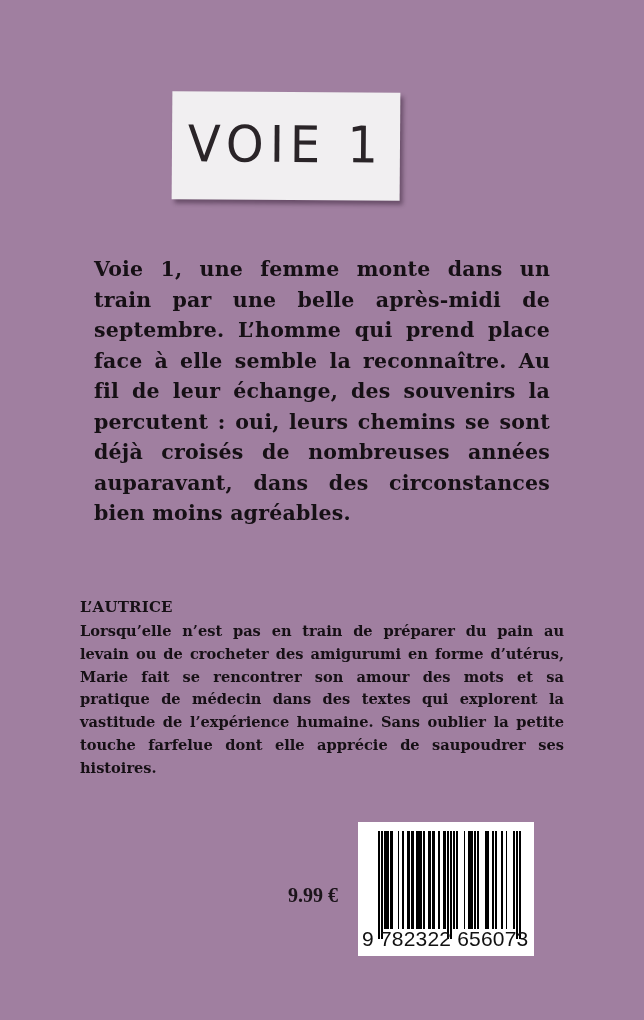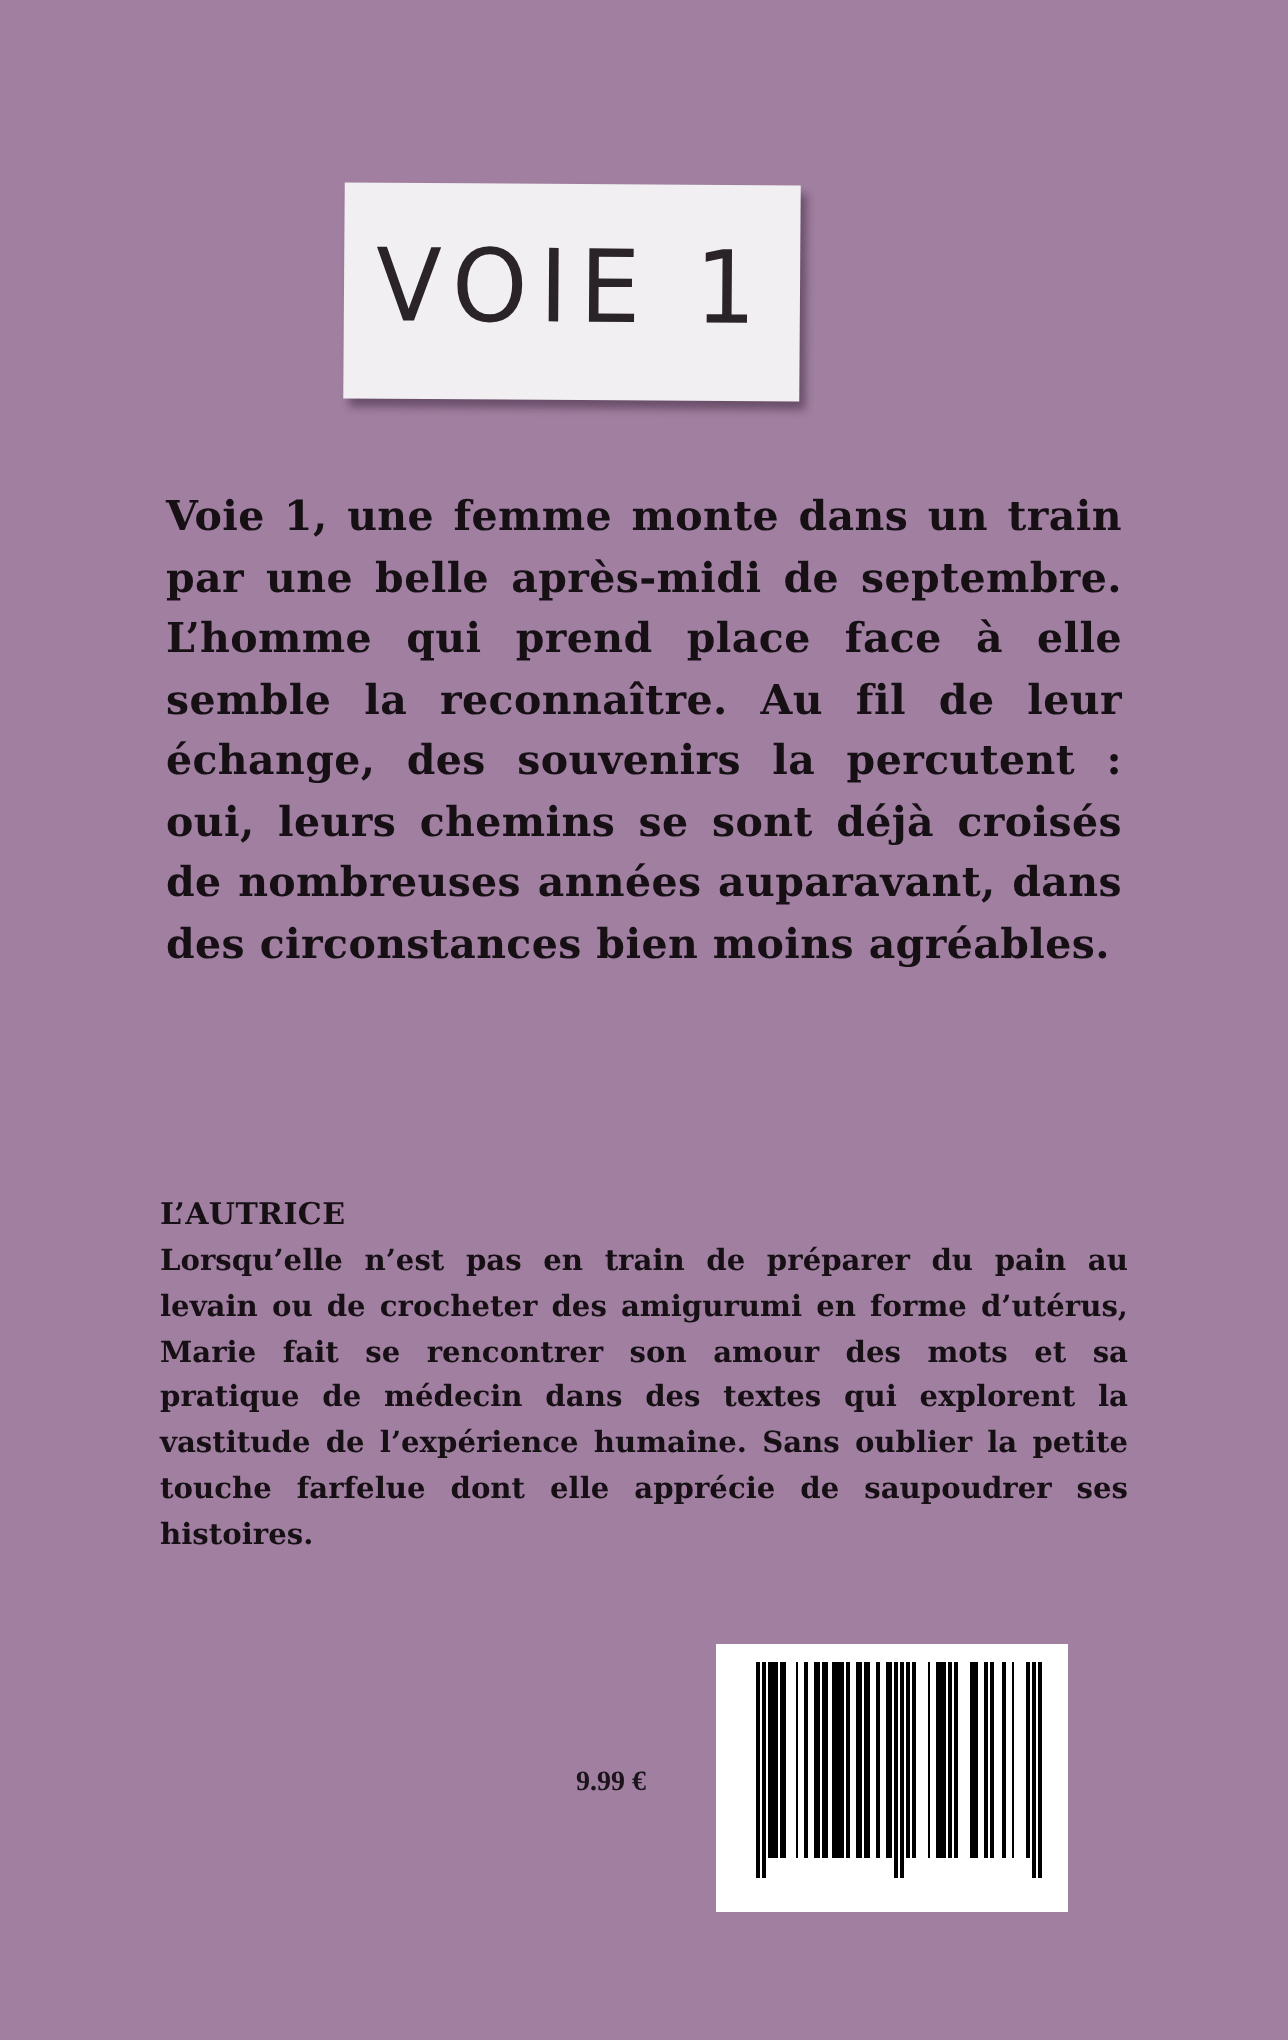--- a/index.html
+++ b/index.html
@@ -34,21 +34,21 @@
       position: absolute;
       left: 80px; top: 240px;
       width: 484px;
       font-family: "DejaVu Serif", serif;
       font-size: 20.5px;
       line-height: 30.5px;
       text-align: justify;
       font-weight: bold;
       letter-spacing: 0.2px;
     }
-    .summary p { margin: 3px; }
+    .summary p { margin: 14px; }
     .author-heading {
       position: absolute;
       left: 80px; top: 598px;
       font-size: 15px;
       font-weight: bold;
       letter-spacing: 0.2px;
     }
     .author-bio {
       position: absolute;
       left: 80px; top: 620px;
@@ -56,21 +56,21 @@
       font-size: 14.6px;
       line-height: 22.8px;
       text-align: justify;
       font-weight: bold;
     }
     .price {
       position: absolute;
       left: 288px; top: 884px;
       font-family: "Liberation Serif", serif;
       font-weight: bold;
-      font-size: 14px;
+      font-size: 20px;
       color: #1b141a;
     }
     .barcode-box {
       position: absolute;
       left: 358px; top: 822px;
       width: 176px; height: 134px;
       background: #ffffff;
     }
     .barcode-bars {
       position: absolute;
@@ -199,13 +199,14 @@
       <span style="width: 1.5px; background: transparent;"></span>
       <span style="width: 1.5px; background: transparent;"></span>
       <span style="width: 1.5px; background: transparent;"></span>
       <span style="width: 1.5px; background: transparent;"></span>
       <span style="width: 1.5px; background: rgb(0, 0, 0);"></span>
       <span style="width: 1.5px; background: transparent;"></span>
       <span class="guard" style="width: 1.5px; background: rgb(0, 0, 0);"></span>
       <span class="guard" style="width: 1.5px; background: transparent;"></span>
       <span class="guard" style="width: 1.5px; background: rgb(0, 0, 0);"></span>
     </div>
+  <div class="barcode-digits">9 782322 656073</div>
 </div>
 
 </body></html>

